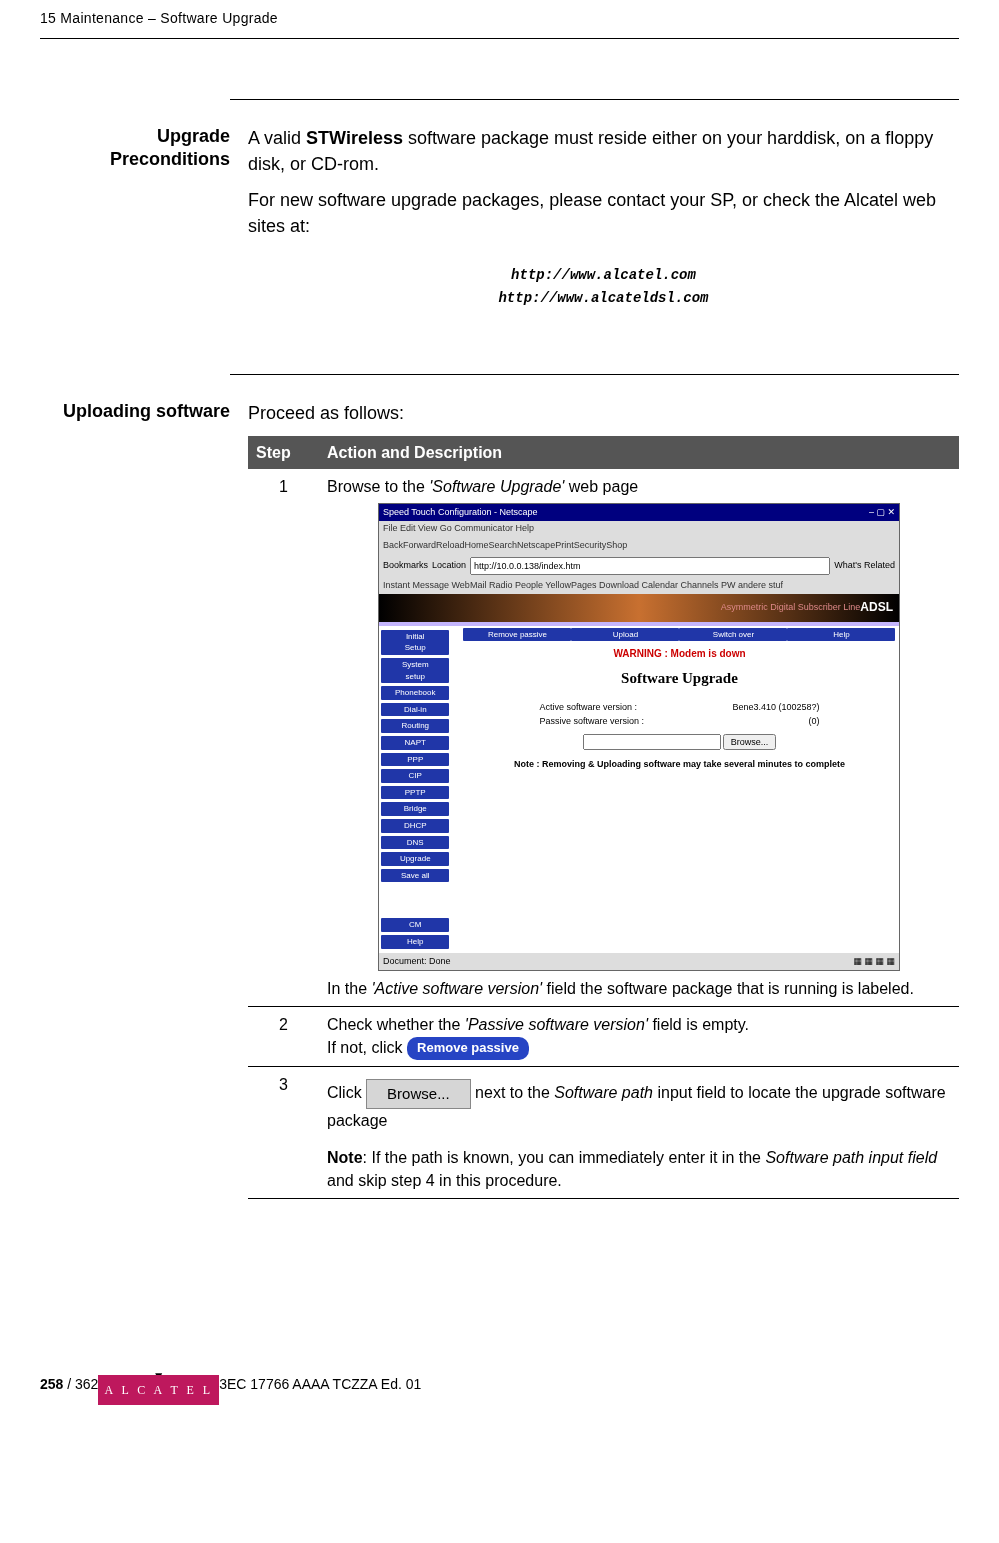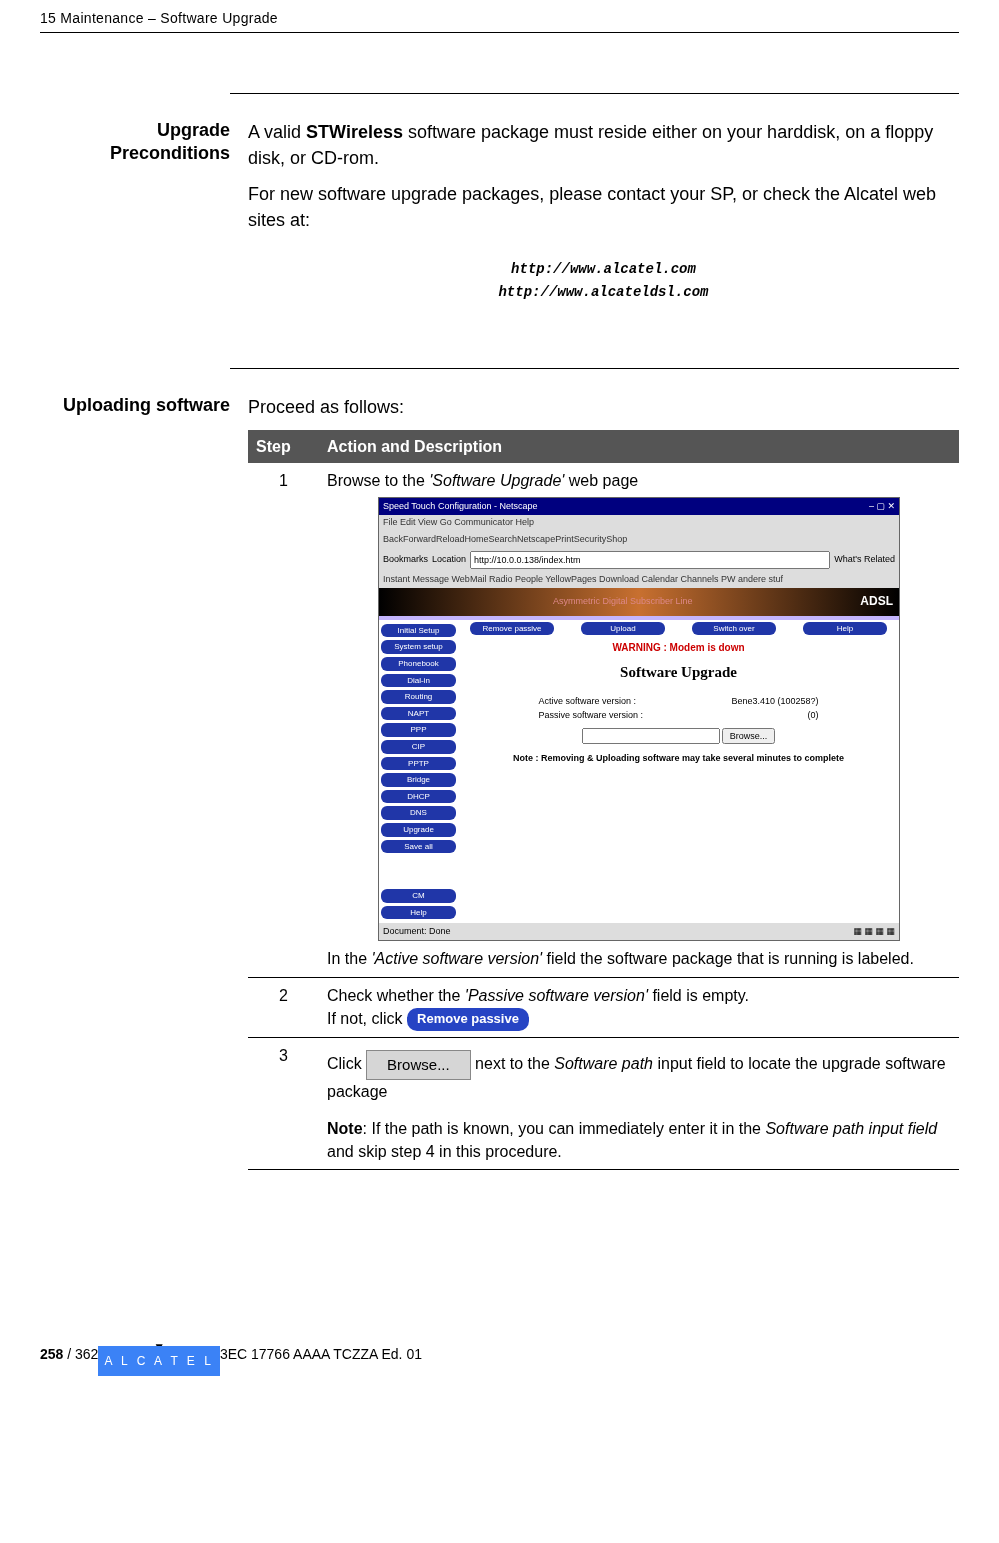--- a/index.html
+++ b/index.html
@@ -9,21 +9,21 @@
     background: #fff;
     color: #000;
     width: 999px;
   }
   .page {
     padding: 10px 40px 10px 40px;
   }
   .header-line {
     font-size: 14px;
     letter-spacing: 0.3px;
-    margin-bottom: 6px;
+    margin-bottom: 12px;
   }
   .header-rule {
     border-top: 1px solid #000;
     margin-bottom: 60px;
   }
   .section-rule {
     border-top: 1px solid #000;
     margin-left: 190px;
     margin-bottom: 25px;
   }
@@ -87,21 +87,21 @@
     font-family: sans-serif;
   }
   .ss-title { background: #00007f; color:#fff; padding:2px 4px; display:flex; justify-content:space-between;}
   .ss-menu { background:#ddd; padding:1px 4px; color:#333;}
   .ss-toolbar { background:#ddd; padding:3px 4px; display:flex; color:#333;}
   .ss-loc { background:#ddd; padding:2px 4px; display:flex; align-items:center; gap:4px;}
   .ss-loc input { flex:1; font-size:9px; height:12px;}
   .ss-links { background:#ddd; padding:2px 4px; color:#333;}
   .ss-body { display:flex; background:#fff; }
   .ss-side { width:75px; background:#fff; padding:4px 2px; display:flex; flex-direction:column; gap:3px;}
-  .ss-btn { background:#2036a8; color:#fff; border-radius:6px; font-size:8px; text-align:center; padding:1px 2px;}
+  .ss-btn { background:#2036a8; color:#fff; border-radius:1px; font-size:8px; text-align:center; padding:1px 14px;}
   .ss-main { flex:1; padding:2px 6px; text-align:center;}
   .ss-banner { height:28px; background:linear-gradient(90deg,#000,#c87030,#000); color:#fff; display:flex; align-items:center; justify-content:flex-end; padding:0 6px; font-size:12px; margin-bottom:4px;}
   .ss-row-btns { display:flex; justify-content:space-between; padding:0 6px;}
   .ss-row-btns .ss-btn{ width:80px;}
   .ss-warn { color:#c00; font-weight:bold; font-size:10px; margin:6px 0;}
   .ss-h { font-family:serif; font-weight:bold; font-size:15px; margin:6px 0 10px 0;}
   .ss-info { font-size:9px; text-align:left; width:280px; margin:0 auto; line-height:1.6;}
   .ss-info .r{display:flex;justify-content:space-between;}
   .ss-browse { display:flex; gap:2px; justify-content:center; margin:6px 0;}
   .ss-browse input{ width:130px; font-size:9px;}
@@ -118,21 +118,21 @@
     padding:3px 20px; font-family:sans-serif; font-size:15px;
     vertical-align:middle;
   }
   .footer {
     display:flex; justify-content:flex-start; align-items:center;
     padding: 120px 40px 10px 40px;
     font-size:14px;
   }
   .footer .pg { font-weight:bold;}
   .alcatel-logo {
-    background:#3b82f6; color:#fff; padding:8px 6px; letter-spacing:3px; font-size:12px;
+    background:#be185d; color:#fff; padding:8px 6px; letter-spacing:3px; font-size:12px;font-family:Liberation Serif, serif;
   }
   .tri { text-align:center; font-size:12px; margin-bottom:-2px;}
 </style>
 </head>
 <body>
 
 <div class="page">
   <div class="header-line">15 Maintenance – Software Upgrade</div>
   <div class="header-rule"></div>
 
@@ -187,21 +187,21 @@
                 <span>Shop</span>
               </div>
               <div class="ss-loc">
                 <span>Bookmarks</span>
                 <span>Location</span>
                 <input value="http://10.0.0.138/index.htm" style="">
                 <span>What's Related</span>
               </div>
               <div class="ss-links">Instant Message   WebMail   Radio   People   YellowPages   Download   Calendar   Channels   PW andere stuf</div>
               <div class="ss-banner">
-                <span style="flex:1;text-align:center;color:#d88;font-size:9px">Asymmetric Digital Subscriber Line</span>
+                <span style="flex:1;text-align:right;color:#d88;font-size:9px">Asymmetric Digital Subscriber Line</span>
                 <span style="font-weight:bold">ADSL</span>
               </div>
               <div class="ss-body">
                 <div class="ss-side">
                   <div class="ss-btn">Initial Setup</div>
                   <div class="ss-btn">System setup</div>
                   <div class="ss-btn">Phonebook</div>
                   <div class="ss-btn">Dial-in</div>
                   <div class="ss-btn">Routing</div>
                   <div class="ss-btn">NAPT</div>

